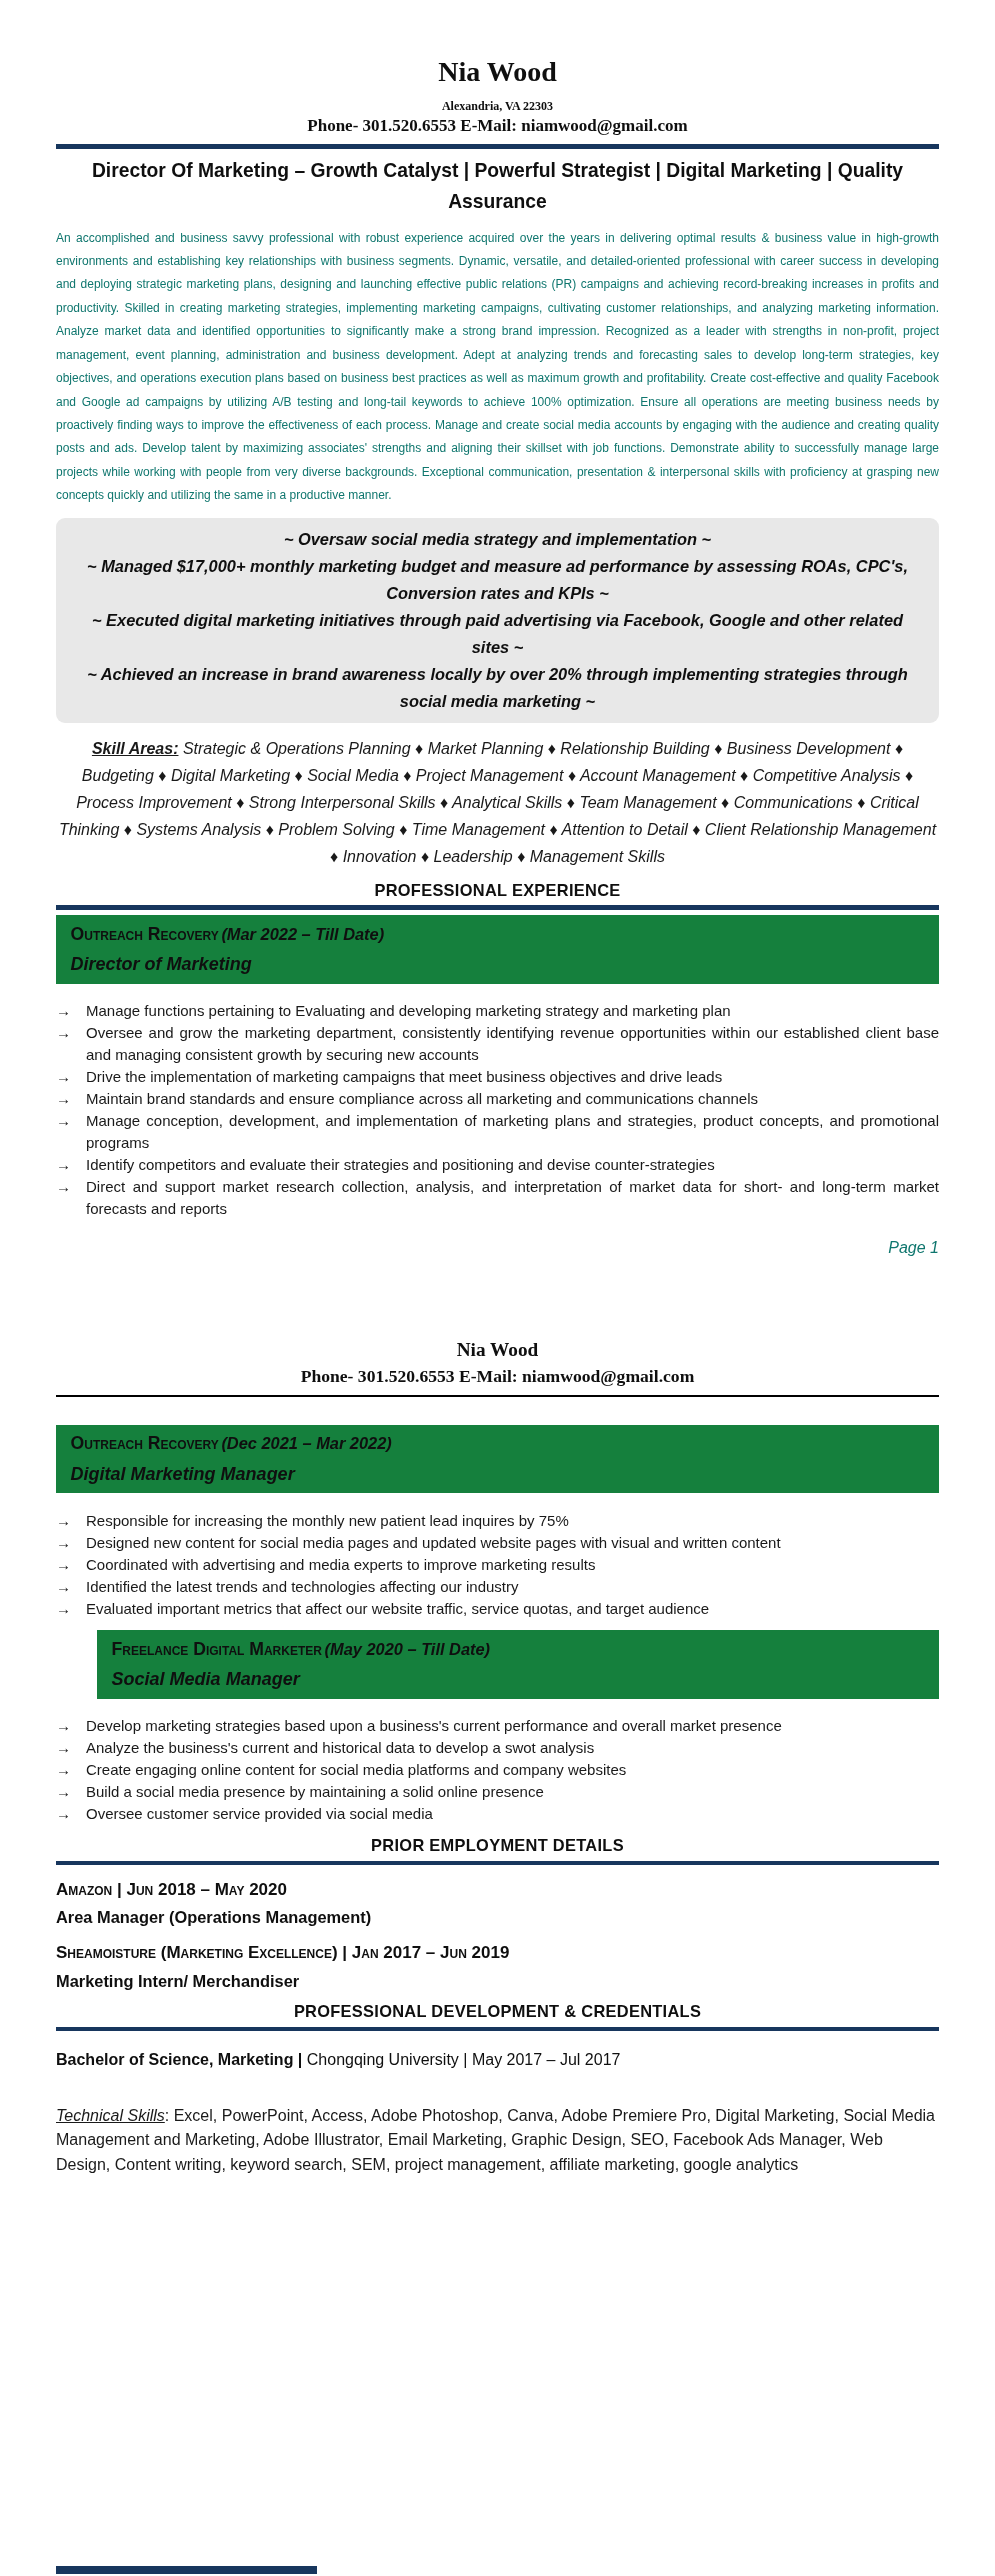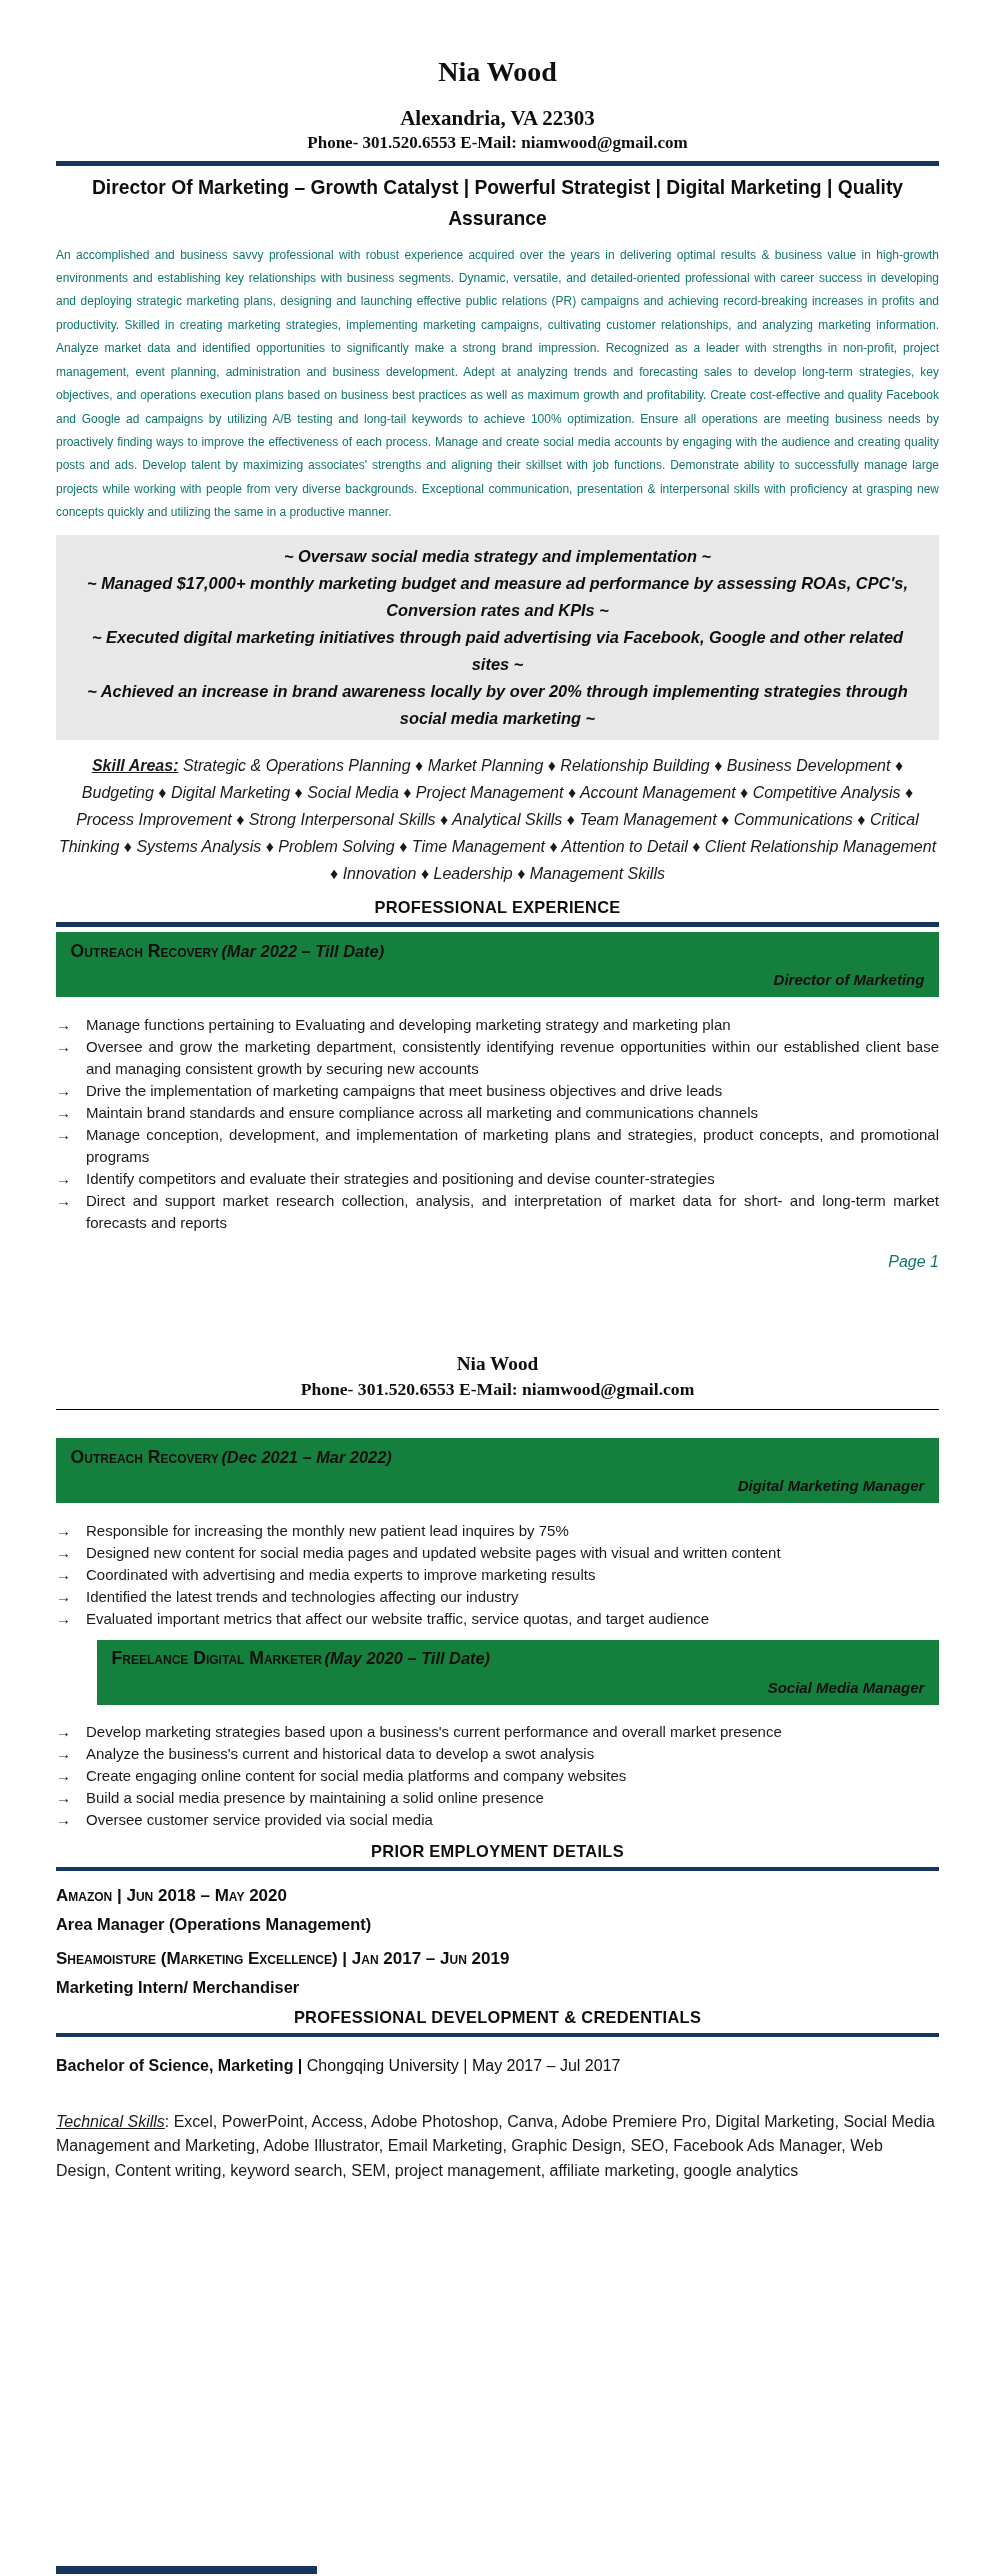--- a/index.html
+++ b/index.html
@@ -6,42 +6,42 @@
   html,body { margin:0; padding:0; }
   body {
     width:995px; height:2576px; position:relative; overflow:hidden;
     background:#ffffff; color:#0f0f0f;
     font-family:"Liberation Sans", sans-serif;
   }
   .content { padding:0 56px; }
 
   
   .p1-name { font-family:"Liberation Serif", serif; font-weight:bold; font-size:28px; line-height:1.2; text-align:center; padding-top:55px; }
-  .p1-loc  { font-family:"Liberation Serif", serif; font-weight:bold; font-size:21px; text-align:center; margin-top:17px; }
+  .p1-loc  { font-family:"Liberation Serif", serif; font-weight:bold; font-size:12px; text-align:center; margin-top:10px; }
   .p1-contact { font-family:"Liberation Serif", serif; font-weight:bold; font-size:17px; text-align:center; margin-top:2.3px; }
   .rule-thick { height:5.3px; background:#17365D; margin-top:8.2px; }
   .headline { font-weight:bold; font-size:19.3px; line-height:31px; text-align:center; margin-top:5.9px; }
 
   .summary { font-size:12px; line-height:23.4px; text-align:justify; margin-top:9.4px; color:#0f766e; }
 
   .highlight-box { background:#E8E8E8; margin-top:10.5px; padding:8.2px 17.6px; text-align:center;
-                   font-weight:bold; font-style:italic; font-size:16.4px; line-height:27px; }
+                   font-weight:bold; font-style:italic; font-size:16.4px; line-height:27px;border-radius:9px; }
 
   .skills { margin-top:11.7px; text-align:center; font-style:italic; font-size:16px; line-height:27px; color:#1a1a1a; }
   .skills .label { font-weight:bold; text-decoration:underline; }
 
   .sec-head { font-weight:bold; font-size:16.4px; text-align:center; margin-top:10.5px; letter-spacing:0.3px; }
   .rule-exp { height:4.1px; background:#17365D; margin-top:5.9px; }
   .rule-black { height:1.8px; background:#000000; margin-top:8.2px; }
 
   .job-box { background:#15803d; margin-top:5.9px; padding:8.2px 14.6px; }
   .job-company-line { line-height:1.2; }
   .company { font-variant:small-caps; font-weight:bold; font-size:17.6px; }
   .dates { font-weight:bold; font-style:italic; font-size:16.4px; }
-  .job-role { font-weight:bold; font-style:italic; font-size:15px; margin-top:9.4px; line-height:1.2;text-align:right; }
+  .job-role { font-weight:bold; font-style:italic; font-size:18px; margin-top:9.4px; line-height:1.2; }
 
   ul.bullets { list-style:none; margin:16.4px 0 0 0; padding:0; }
   ul.bullets li { display:flex; font-size:15px; line-height:22px; color:#1a1a1a; }
   .arrow { flex:0 0 30px; font-size:15px; }
   .btext { flex:1; text-align:justify; }
 
   .page-footer { text-align:right; font-style:italic; font-size:16px; color:#0f766e; }
   .p1-footer { margin-top:19px; }
 
   

